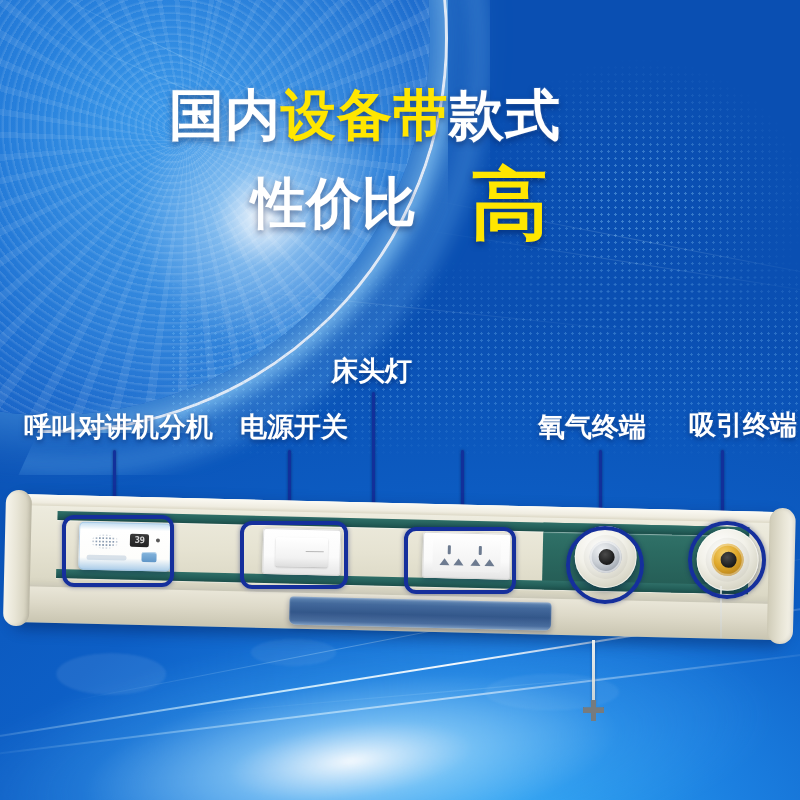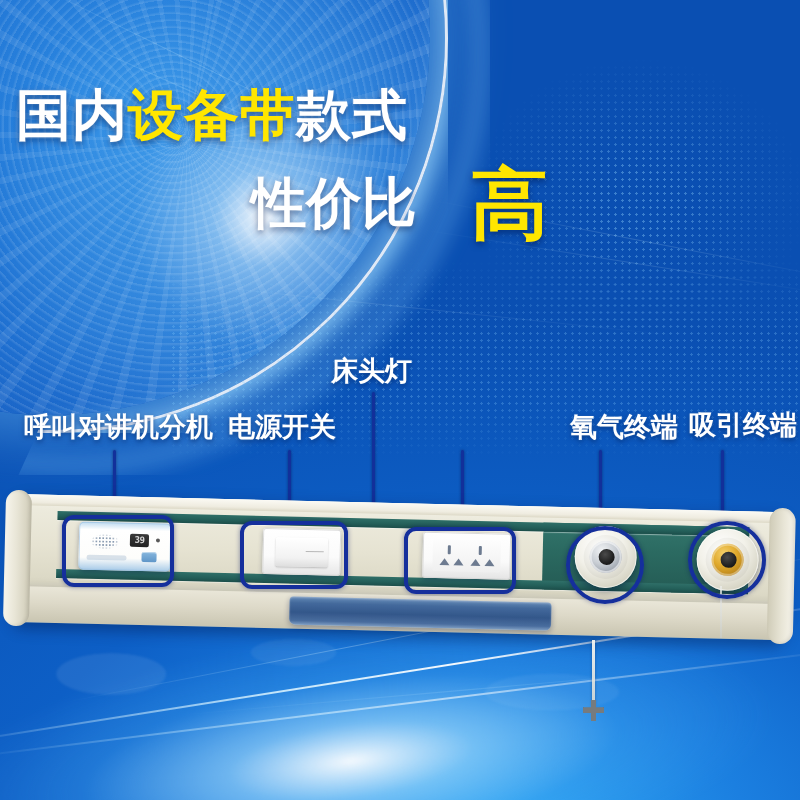--- a/index.html
+++ b/index.html
@@ -85,21 +85,21 @@
   }
   .streaks{position:absolute;inset:0;overflow:hidden;}
   .streak{
     position:absolute;height:1px;
     background:linear-gradient(90deg,rgba(255,255,255,0),rgba(210,240,255,.5),rgba(255,255,255,0));
   }
 
   
   .headline{position:absolute;left:0;top:0;width:800px;}
   .hl-line1{
-    position:absolute;left:16px;top:88px;width:716px;text-align:left;
+    position:absolute;left:7px;top:88px;width:716px;text-align:center;
     font-size:55px;font-weight:bold;letter-spacing:1px;line-height:1;
     white-space:nowrap;
   }
   .hl-line2{
     position:absolute;left:0;top:165px;width:800px;text-align:center;
     font-size:55px;font-weight:bold;line-height:1;white-space:nowrap;
   }
   .t-white{color:#ffffff;text-shadow:0 3px 6px rgba(0,25,80,.55),0 0 2px rgba(255,255,255,.4);}
   .t-yellow{color:#ffe600;text-shadow:0 3px 6px rgba(0,25,80,.55);}
   .t-big{font-size:78px;vertical-align:-9px;}
@@ -279,23 +279,23 @@
   <div class="headline">
     <div class="hl-line1">
       <span class="t-white">国内</span><span class="t-yellow">设备带</span><span class="t-white">款式</span>
     </div>
     <div class="hl-line2">
       <span class="t-white">性价比</span><span class="gap"></span><span class="t-yellow t-big">高</span>
     </div>
   </div>
 
   <div class="callout co-lbl" style="left:24px;top:414px;">呼叫对讲机分机</div>
-  <div class="callout co-lbl" style="left:228px;top:414px;">电源开关</div>
+  <div class="callout co-lbl" style="left:240px;top:414px;">电源开关</div>
   <div class="callout co-lbl" style="left:331px;top:358px;">床头灯</div>
-  <div class="callout co-lbl" style="left:538px;top:414px;margin-left:32px;">氧气终端</div>
+  <div class="callout co-lbl" style="left:538px;top:414px;">氧气终端</div>
   <div class="callout co-lbl" style="left:689px;top:414px;font-family:Liberation Mono, monospace;">吸引终端</div>
 
   <div class="leader" style="left:113px;top:450px;height:78px;"></div>
   <div class="leader" style="left:288px;top:450px;height:78px;"></div>
   <div class="leader" style="left:372px;top:392px;height:222px;"></div>
   <div class="leader" style="left:461px;top:450px;height:82px;"></div>
   <div class="leader" style="left:599px;top:450px;height:80px;"></div>
   <div class="leader" style="left:721px;top:450px;height:74px;"></div>
 
   <div class="panel-wrap">

